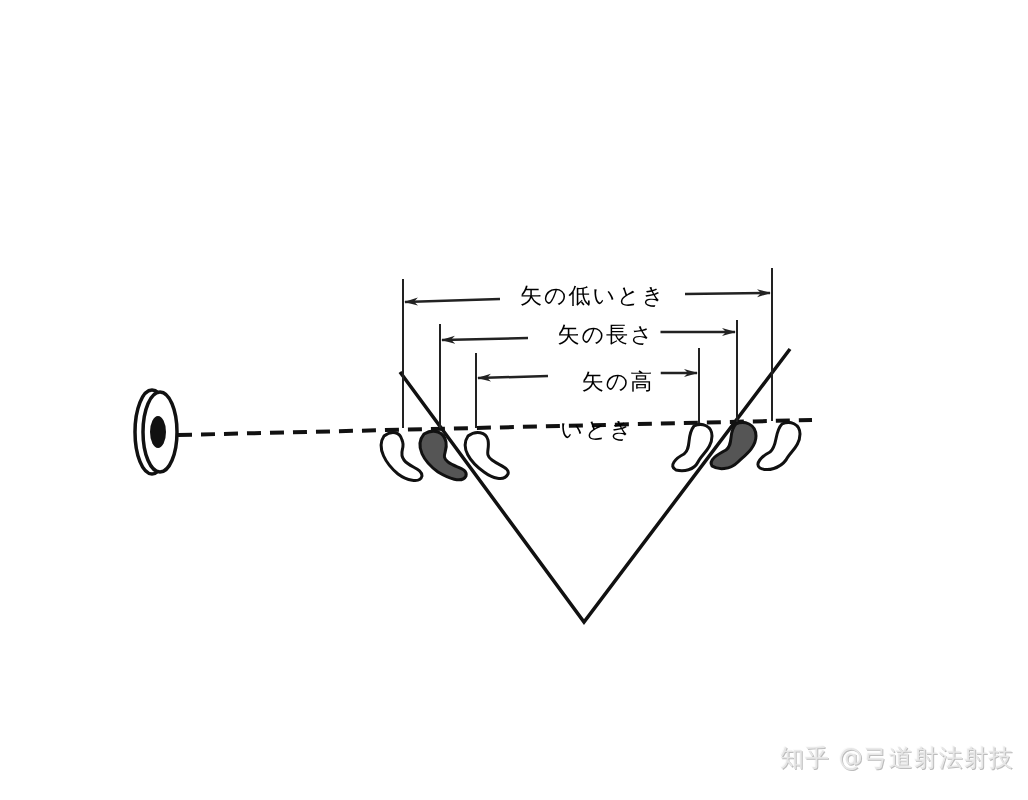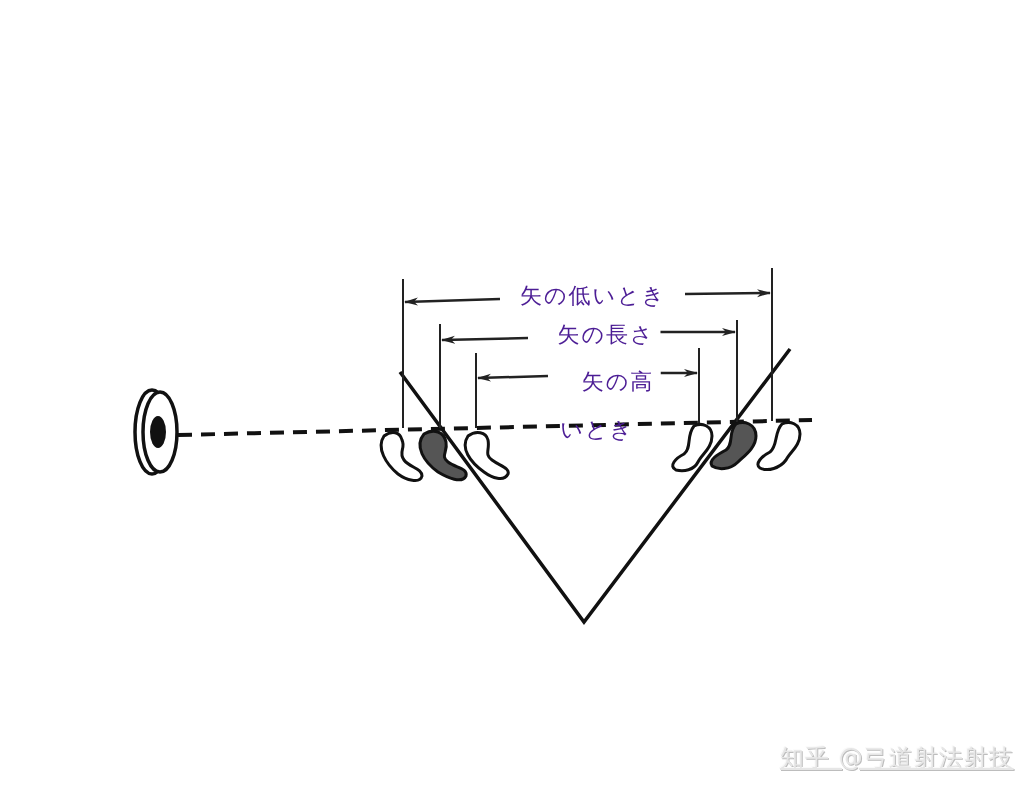--- a/index.html
+++ b/index.html
@@ -1,19 +1,19 @@
 <!DOCTYPE html>
 <html><head>
   <meta charset="utf-8">
   <style>
     html, body { margin: 0; padding: 0; background: #ffffff; }
     body { width: 1028px; height: 800px; position: relative; overflow: hidden; font-family: "DejaVu Sans", sans-serif; }
     #canvas { position: absolute; left: 0; top: 0; width: 1028px; height: 800px; }
-    .label { position: absolute; font-size: 22px; color: #4c1d95; background: #fff; padding: 0 6px; white-space: nowrap; line-height: 26px; transform: translate(-50%, -50%); letter-spacing: 2px; }
-    .watermark { position: absolute; left: 780px; top: 742px; font-size: 24px; color: #e6e6e6; text-shadow: 1px 1px 0 #bdbdbd, -1px -1px 0 #fafafa; white-space: nowrap; letter-spacing: 1px; text-decoration: underline; }
+    .label { position: absolute; font-size: 22px; color: #000000; background: #fff; padding: 0 6px; white-space: nowrap; line-height: 26px; transform: translate(-50%, -50%); letter-spacing: 2px; }
+    .watermark { position: absolute; left: 780px; top: 742px; font-size: 24px; color: #e6e6e6; text-shadow: 1px 1px 0 #bdbdbd, -1px -1px 0 #fafafa; white-space: nowrap; letter-spacing: 1px; }
   </style>
 </head>
 <body>
 
 <svg id="canvas" viewBox="0 0 1028 800" xmlns="http://www.w3.org/2000/svg">
   <defs>
     <marker id="arrowhead" markerWidth="14" markerHeight="10" refX="13" refY="5" orient="auto" markerUnits="userSpaceOnUse">
       <path d="M0,1 L14,5 L0,9 L4,5 Z" fill="#222"></path>
     </marker>
   </defs>

